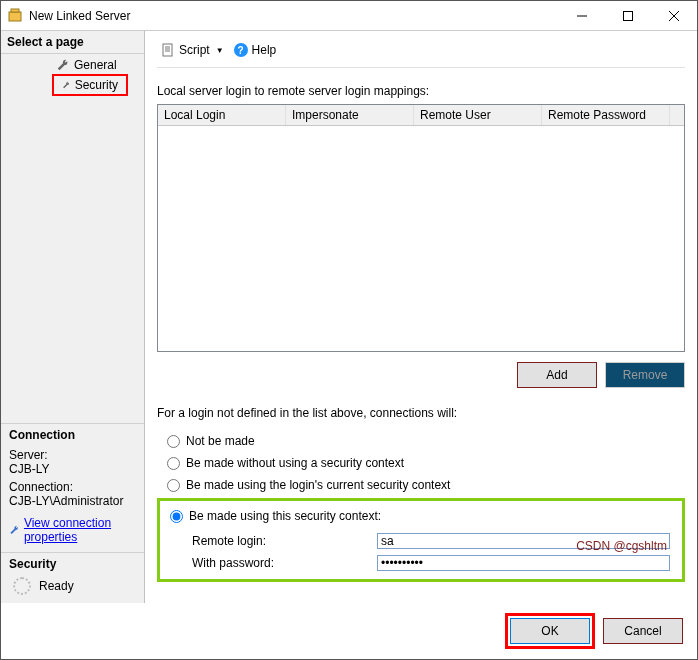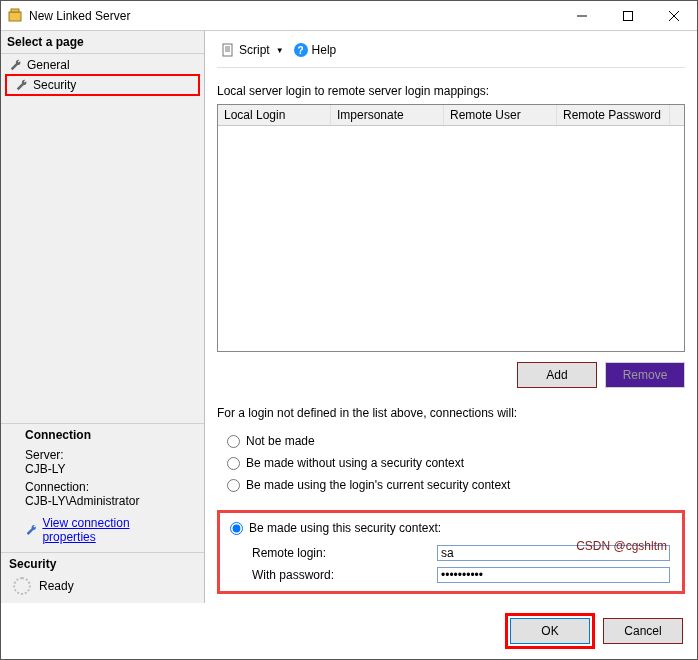--- a/index.html
+++ b/index.html
@@ -3,51 +3,51 @@
 <meta charset="utf-8">
 <style>
 * { box-sizing: border-box; font-family: "Segoe UI", Tahoma, sans-serif; font-size: 12px; }
 body { margin: 0; background: #fff; }
 .window { width: 698px; height: 660px; border: 1px solid #555; display: flex; flex-direction: column; position: relative; }
 .titlebar { height: 30px; display: flex; align-items: center; padding-left: 6px; background: #fff; border-bottom: 1px solid #ccc; }
 .titlebar-title { margin-left: 6px; flex: 1; }
 .wc { width: 46px; height: 30px; display: flex; align-items: center; justify-content: center; }
 .wc svg { pointer-events: none; }
 .body { flex: 1; display: flex; overflow: hidden; }
-.sidebar { width: 204px; background: #f0f0f0; border-right: 1px solid #c0c0c0; display: flex; flex-direction: column; }
+.sidebar { width: 144px; background: #f0f0f0; border-right: 1px solid #c0c0c0; display: flex; flex-direction: column; }
 .side-header { font-weight: bold; padding: 4px 6px; background: #f0f0f0; border-bottom: 1px solid #d0d0d0; }
-.side-section { padding: 2px 0; }
+.side-section { padding: 2px 12px; margin-left: 35px; }
 .side-item { display: flex; align-items: center; padding: 2px 8px; gap: 4px; cursor: default; }
 .side-item .wrench { width: 14px; height: 14px; }
 .highlight-box-red { border: 2px solid #ff0000; }
 .side-spacer { flex: 1; }
-.conn-block { border-top: 1px solid #d0d0d0; padding: 4px 24px 8px; }
+.conn-block { border-top: 1px solid #d0d0d0; padding: 4px 8px 8px; }
 .conn-block .hdr { font-weight: bold; margin-bottom: 6px; }
 .conn-block .lbl { margin-top: 4px; }
 .conn-link { color: #0000ee; text-decoration: underline; display: flex; align-items: center; gap: 4px; margin-top: 8px; }
 .progress-block { border-top: 1px solid #d0d0d0; padding: 4px 8px 8px; }
 .progress-block .hdr { font-weight: bold; }
 .ready-row { display: flex; align-items: center; gap: 8px; margin-top: 6px; margin-left: 4px; }
 .spinner { width: 18px; height: 18px; border: 2px dotted #bbb; border-radius: 50%; }
 .main { flex: 1; display: flex; flex-direction: column; padding: 8px 12px 8px 12px; position: relative; }
 .toolbar { display: flex; align-items: center; gap: 6px; padding: 2px 0 8px; border-bottom: 1px solid #e0e0e0; margin-bottom: 16px; }
 .script-btn { display: flex; align-items: center; gap: 4px; padding: 2px 4px; }
 .help-btn { display: flex; align-items: center; gap: 4px; }
 .help-icon { width: 14px; height: 14px; background: #1e90ff; color: #fff; border-radius: 50%; display: flex; align-items: center; justify-content: center; font-weight: bold; font-size: 10px; }
 .section-label { margin-bottom: 6px; }
 .grid { border: 1px solid #828790; height: 248px; background: #fff; }
 .grid-header { display: flex; background: #f0f0f0; border-bottom: 1px solid #c8c8c8; }
 .gh { flex: 1; padding: 3px 6px; border-right: 1px solid #e0e0e0; }
 .btn-row { display: flex; justify-content: flex-end; gap: 8px; margin-top: 10px; }
 .btn { width: 80px; height: 26px; border: 1px solid #7f1d1d; background: #e1e1e1; display: flex; align-items: center; justify-content: center; }
-.btn.disabled { color: #9a9a9a; border-color: #cfcfcf; background: #4c1d95; }
+.btn.disabled { color: #9a9a9a; border-color: #cfcfcf; background: #0c4a6e; }
 .radio-caption { margin-top: 18px; margin-bottom: 10px; }
 .radio-row { display: flex; align-items: center; gap: 6px; padding: 4px 4px 4px 10px; }
 .radio-row input[type=radio] { margin: 0; }
-.sec-ctx { border: 3px solid #ef4444; padding: 4px 12px 8px 6px; margin-top: 14px; }
+.sec-ctx { border: 3px solid #84cc16; padding: 4px 12px 8px 6px; margin-top: 2px; }
 .field-row { display: flex; align-items: center; margin-top: 6px; margin-left: 26px; gap: 15px; }
 .field-row .flabel { width: 170px; }
 .field-row input { flex: 1; height: 16px; border: 1px solid #7a9fcd; padding: 1px 3px; font-family: inherit; font-size: 12px; }
 .footer { display: flex; justify-content: flex-end; gap: 8px; padding: 10px 14px; }
 .ok-wrap { border: 3px solid #ff0000; padding: 2px; }
 .watermark { position: absolute; right: 30px; bottom: 50px; color: #7f1d1d; font-size: 12px; pointer-events: none; }
 </style>
 </head>
 <body>
 

